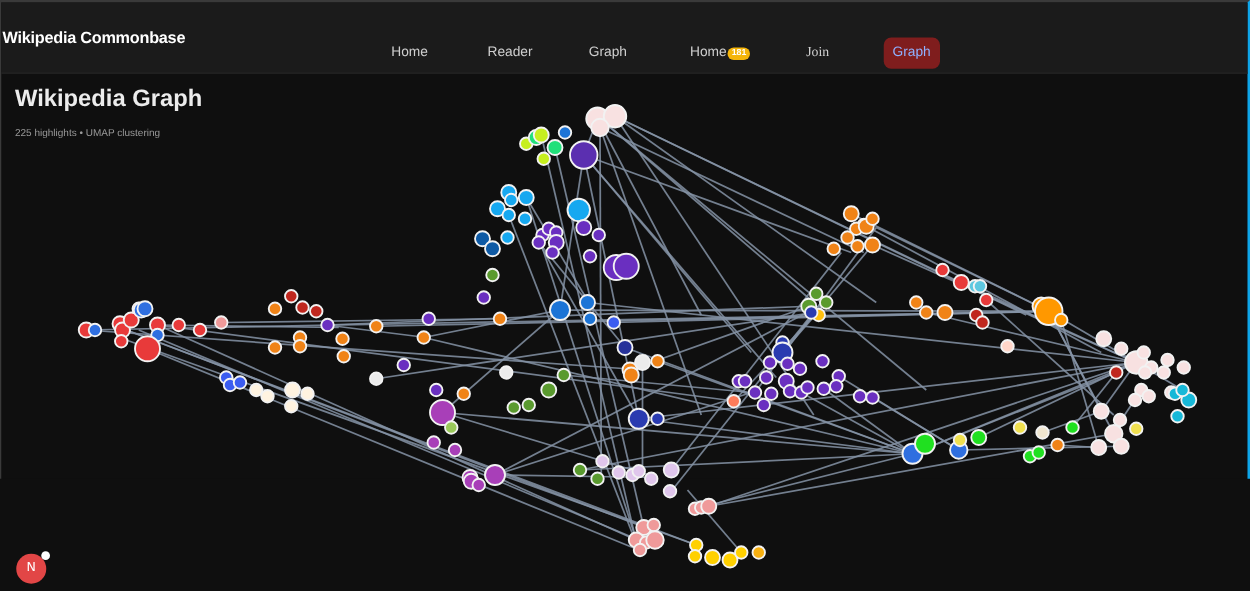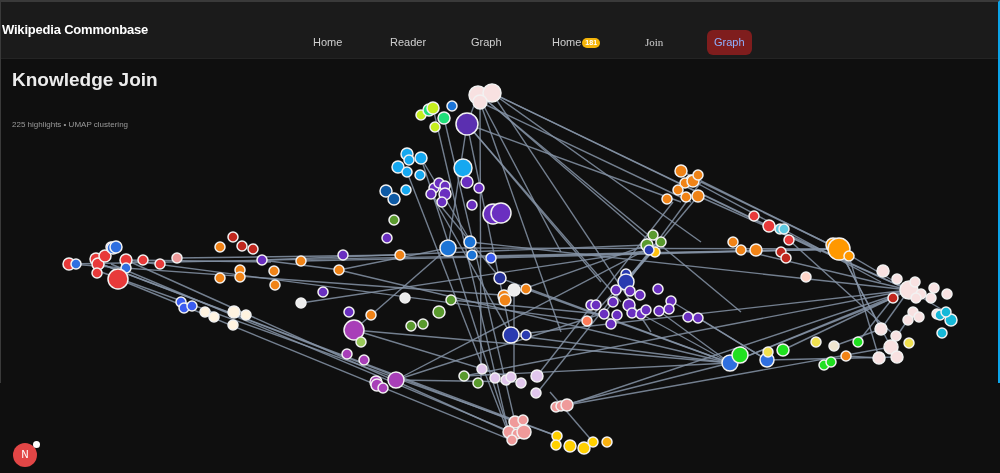--- a/index.html
+++ b/index.html
@@ -4,21 +4,21 @@
 <style>
   * { box-sizing: border-box; margin: 0; padding: 0; }
   html, body { width: 1000px; height: 473px; overflow: hidden; background: #0f0f0f; font-family: "Liberation Sans", sans-serif; }
   .frame { position: relative; width: 1000px; height: 383px; background: #0f0f0f; border-top: 2px solid #3a3a3a; border-left: 1px solid #3a3a3a; border-right: 2px solid #0ea5e9; }
   .navbar { position: absolute; left: 0; top: 0; width: 100%; height: 57px; background: #1b1b1b; border-bottom: 1px solid #242424; }
   .brand { position: absolute; left: 1px; top: 20px; font-size: 13px; font-weight: bold; color: #ffffff; letter-spacing: -0.2px; }
   .nav-item { position: absolute; top: 28px; height: 25px; line-height: 25px; font-size: 11px; color: #cfcfcf; padding: 0 7px; border-radius: 6px; text-align: right; }
   .nav-item.active { background: #7f1d1d; color: #8fb1ff; }
   .badge { display: inline-block; background: #f5b50a; color: #fff; font-size: 7px; font-weight: bold; line-height: 10px; height: 10px; padding: 0 3px; border-radius: 6px; vertical-align: 1px; margin-left: 1px; }
   .page-title { position: absolute; left: 11px; top: 67px; font-size: 19px; font-weight: bold; color: #ececec; }
-  .page-sub { position: absolute; left: 11px; top: 118px; font-size: 8px; color: #9a9a9a; }
+  .page-sub { position: absolute; left: 11px; top: 100px; font-size: 8px; color: #9a9a9a; }
   .graph { position: absolute; left: 0; top: 0; }
   .node { cursor: pointer; }
   .dev-badge { position: absolute; left: 12px; top: 441px; width: 24px; height: 24px; border-radius: 50%; background: #e24646; color: #fff; font-size: 10px; text-align: center; line-height: 24px; font-family: "DejaVu Sans", sans-serif; }
   .dev-dot { position: absolute; right: -3px; top: -2px; width: 7px; height: 7px; border-radius: 50%; background: #fff; }
 </style>
 </head>
 <body>
 
 <div class="frame">
 
@@ -334,20 +334,20 @@
     <div id="nav-items">
         <div class="nav-item" style="left: 305px;"><span>Home</span></div>
         <div class="nav-item" style="left: 382px;"><span>Reader</span></div>
         <div class="nav-item" style="left: 463px;"><span>Graph</span></div>
         <div class="nav-item" style="left: 544px;"><span>Home</span><span class="badge">181</span></div>
         <div class="nav-item" style="left: 637px; font-family: Liberation Serif, serif;"><span>Join</span></div>
         <div class="nav-item active" style="left: 706px;"><span>Graph</span></div>
       </div>
   </div>
 
-  <div class="page-title">Knowledge Join</div>
+  <div class="page-title">Wikipedia Graph</div>
   <div class="page-sub">225 highlights • UMAP clustering</div>
 
   <div class="dev-badge">
     <span>N</span>
     <span class="dev-dot"></span>
   </div>
 </div>
 
 </body></html>

